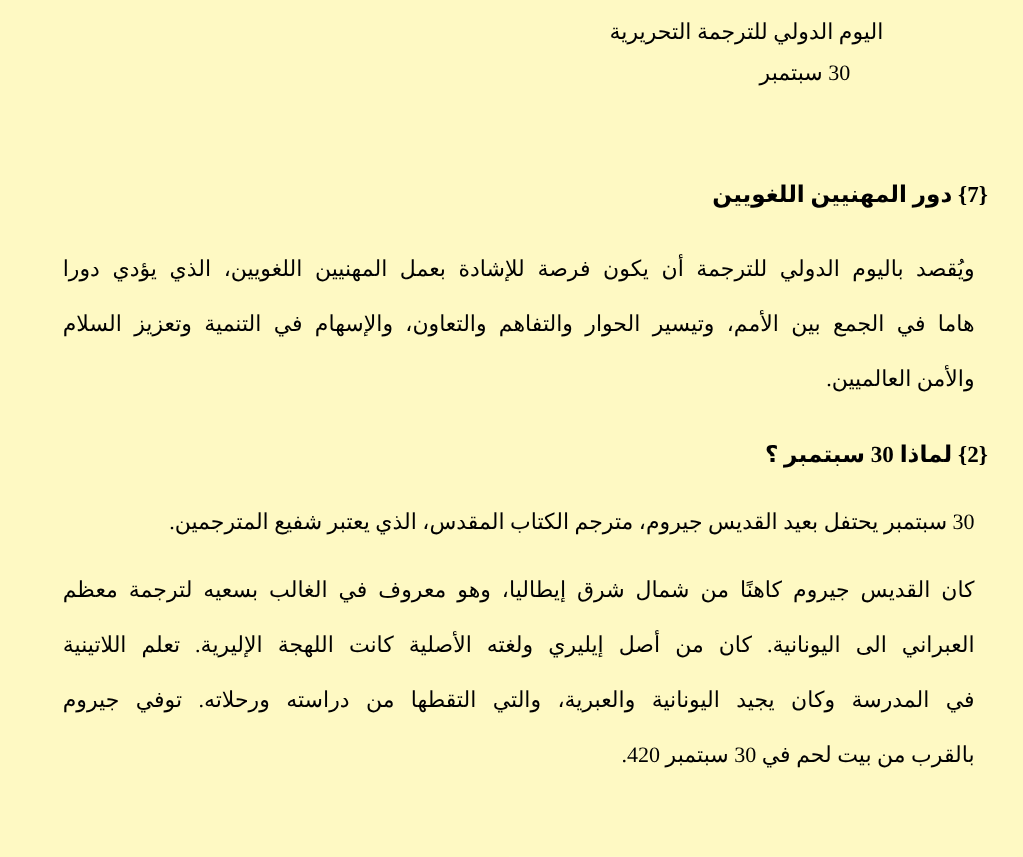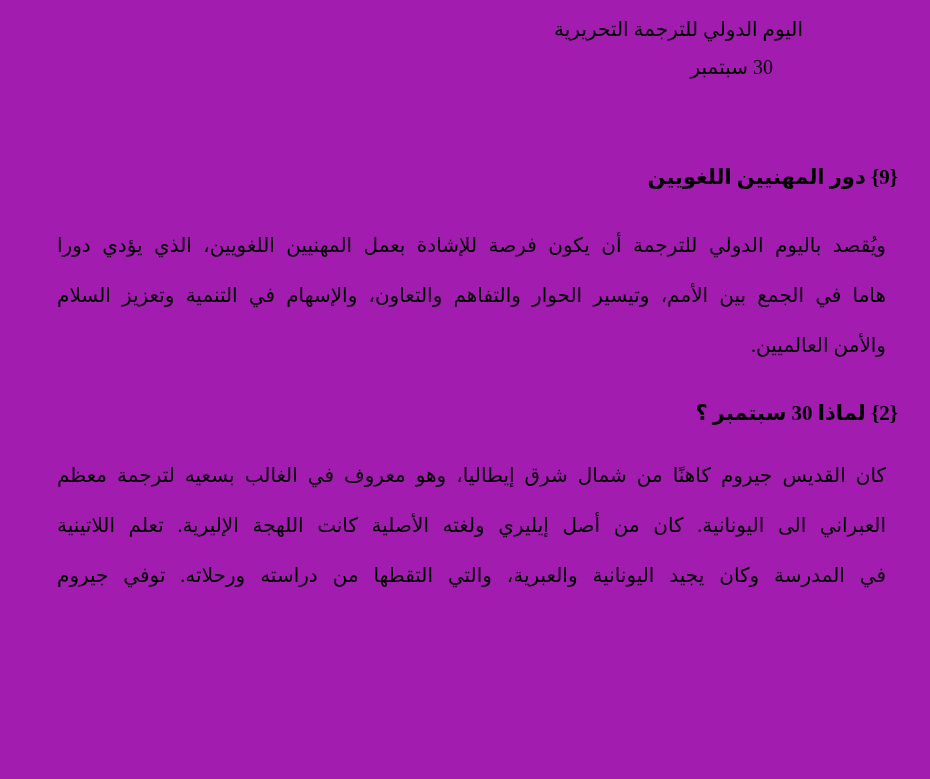--- a/index.html
+++ b/index.html
@@ -1,19 +1,19 @@
 <!DOCTYPE html>
 <html lang="ar" dir="rtl"><head>
 <meta charset="utf-8">
 <style>
   html,body{margin:0;padding:0;background:#ffffff;}
   .page{
     position:relative;
     width:930px;height:779px;
-    background:#a21caf;
+    background:#fef9c3;
     color:#000000;
     font-family:"Liberation Serif","DejaVu Sans",serif;
     direction:rtl;
     overflow:hidden;
   }
   
   .hdr-title{
     position:absolute;top:12px;right:127px;
     font-size:20px;line-height:34px;white-space:nowrap;
   }
@@ -51,31 +51,35 @@
 <body>
 
 <div class="page">
 
   <div class="hdr-title">اليوم الدولي للترجمة التحريرية</div>
 
   <div class="hdr-date">30 سبتمبر</div>
 
   <div class="content">
 
-    <div class="h1">{9} دور المهنيين اللغويين</div>
+    <div class="h1">{7} دور المهنيين اللغويين</div>
 
     <div class="para">
       <div class="line just">ويُقصد باليوم الدولي للترجمة أن يكون فرصة للإشادة بعمل المهنيين اللغويين، الذي يؤدي دورا</div>
       <div class="line just">هاما في الجمع بين الأمم، وتيسير الحوار والتفاهم والتعاون، والإسهام في التنمية وتعزيز السلام</div>
       <div class="line">والأمن العالميين.</div>
     </div>
 
     <div class="h2">{2} لماذا 30 سبتمبر ؟</div>
 
+    <div class="para">
+      <div class="line">30 سبتمبر يحتفل بعيد القديس جيروم، مترجم الكتاب المقدس، الذي يعتبر شفيع المترجمين.</div>
+    </div>
 
     <div class="para para3">
       <div class="line just">كان القديس جيروم كاهنًا من شمال شرق إيطاليا، وهو معروف في الغالب بسعيه لترجمة معظم</div>
       <div class="line just">العبراني الى اليونانية. كان من أصل إيليري ولغته الأصلية كانت اللهجة الإليرية.  تعلم اللاتينية</div>
       <div class="line just">في المدرسة وكان يجيد اليونانية والعبرية، والتي التقطها من دراسته ورحلاته. توفي جيروم</div>
+      <div class="line">بالقرب من بيت لحم في 30 سبتمبر 420.</div>
     </div>
 
   </div>
 </div>
 
 </body></html>

